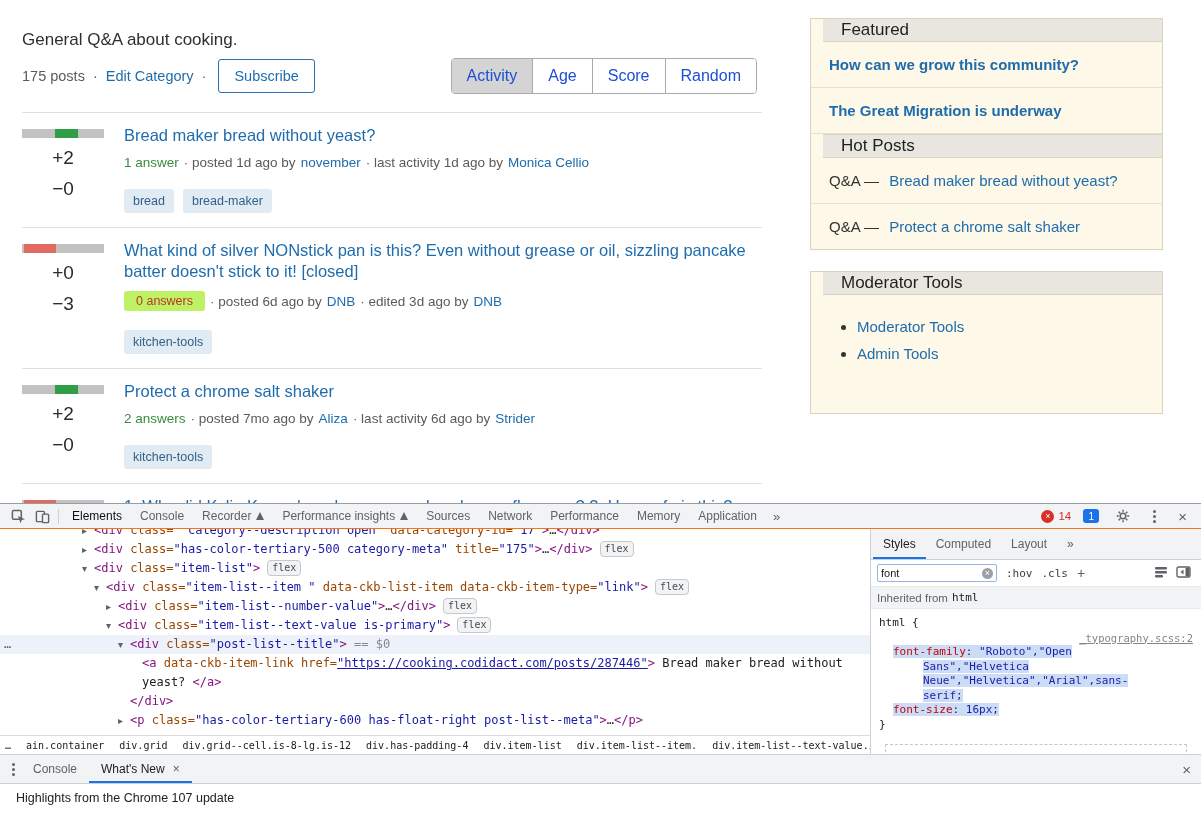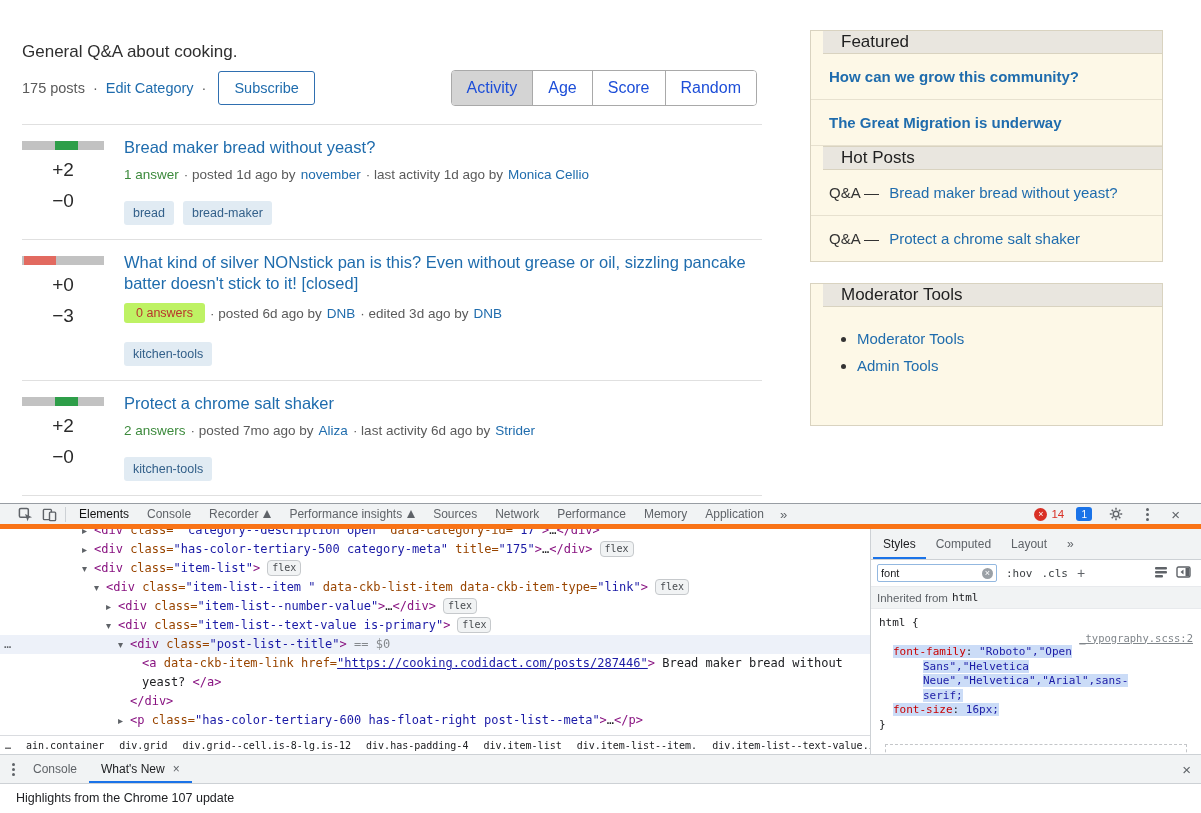--- a/index.html
+++ b/index.html
@@ -1,21 +1,21 @@
 <!DOCTYPE html>
 <html><head>
 <meta charset="utf-8">
 <style>
   * { box-sizing: border-box; margin: 0; padding: 0; }
   html,body { width:1201px; height:813px; overflow:hidden; background:#fff;
               font-family:"Liberation Sans", sans-serif; }
   .stage { position:relative; width:1201px; height:813px; background:#fff; overflow:hidden; }
 
   
-  .site { position:absolute; left:0; top:16px; width:1201px; height:503px; overflow:hidden; background:#fff; }
+  .site { position:absolute; left:0; top:4px; width:1201px; height:503px; overflow:hidden; background:#fff; }
   .cat-desc { position:absolute; left:22px; top:26px; font-size:17px; color:#2f2f2f; }
   .meta-row { position:absolute; left:22px; top:54px; width:735px; display:flex; align-items:center; gap:8px; }
   .muted { color:#5a5a5a; font-size:14.5px; }
   .inline-link { color:#1f6cad; font-size:14.5px; text-decoration:none; cursor:pointer; }
   .subscribe-btn { margin-left:4px; border:1px solid #2f6fb0; color:#1f6cad; background:#fff;
                    font-size:14.5px; padding:8px 15px; border-radius:3px; cursor:pointer; }
   .sort-group { margin-left:auto; display:flex; border:1px solid #a9a9a9; border-radius:4px; overflow:hidden; background:#fff; }
   .sort-btn { padding:8px 15px; font-size:16px; color:#1d4ed8; background:#fff; border:none; border-left:1px solid #a9a9a9; cursor:pointer; }
   .sort-btn:first-child { border-left:none; }
   .sort-btn.active { background:#d4d4d4; }
@@ -46,22 +46,22 @@
   .sb-link-bold { color:#1f6cad; font-weight:bold; font-size:15px; text-decoration:none; cursor:pointer; }
   .sb-link { color:#1f6cad; font-size:15px; text-decoration:none; cursor:pointer; }
   .hot-prefix { margin-right:6px; }
   .sb-body { padding:16px 0 46px; }
   .sb-body ul { margin:2px 0 0 46px; }
   .sb-body li { font-size:15px; line-height:27px; color:#333; }
 
   
   .devtools { position:absolute; left:0; top:503px; width:1201px; height:310px; background:#fff;
               border-top:1px solid #989da3; display:flex; flex-direction:column; }
-  .dt-toolbar { height:25px; flex:none; background:#f1f3f4; border-bottom:5px solid #f97316;
-                display:flex; align-items:center; padding:0 13px; }
+  .dt-toolbar { height:25px; flex:none; background:#f1f3f4; border-bottom:1px solid #f97316;
+                display:flex; align-items:center; padding:0 6px; }
   .icon-btn { width:24px; height:22px; display:flex; align-items:center; justify-content:center; color:#5f6368; cursor:pointer; flex:none; }
   .vsep { width:1px; height:15px; background:#cdd1d5; margin:0 4px; flex:none; }
   .dt-tabs { display:flex; height:100%; align-items:stretch; }
   .dt-tab { display:flex; align-items:center; gap:5px; padding:0 9px; font-size:12px; color:#5f6368; white-space:nowrap; cursor:pointer; }
   .dt-tab.active { color:#111; }
   .warn-tri { width:0; height:0; border-left:4.5px solid transparent; border-right:4.5px solid transparent; border-bottom:8px solid #5f6368; display:inline-block; }
   .more-chevron { font-size:13px; color:#5f6368; padding:0 7px; cursor:pointer; }
   .dt-right { margin-left:auto; display:flex; align-items:center; gap:12px; padding-right:4px; }
   .err-badge { display:flex; align-items:center; gap:4px; font-size:11.5px; color:#d93025; cursor:pointer; }
   .err-circle { width:13px; height:13px; border-radius:50%; background:#d93025; color:#fff; font-size:9px;

